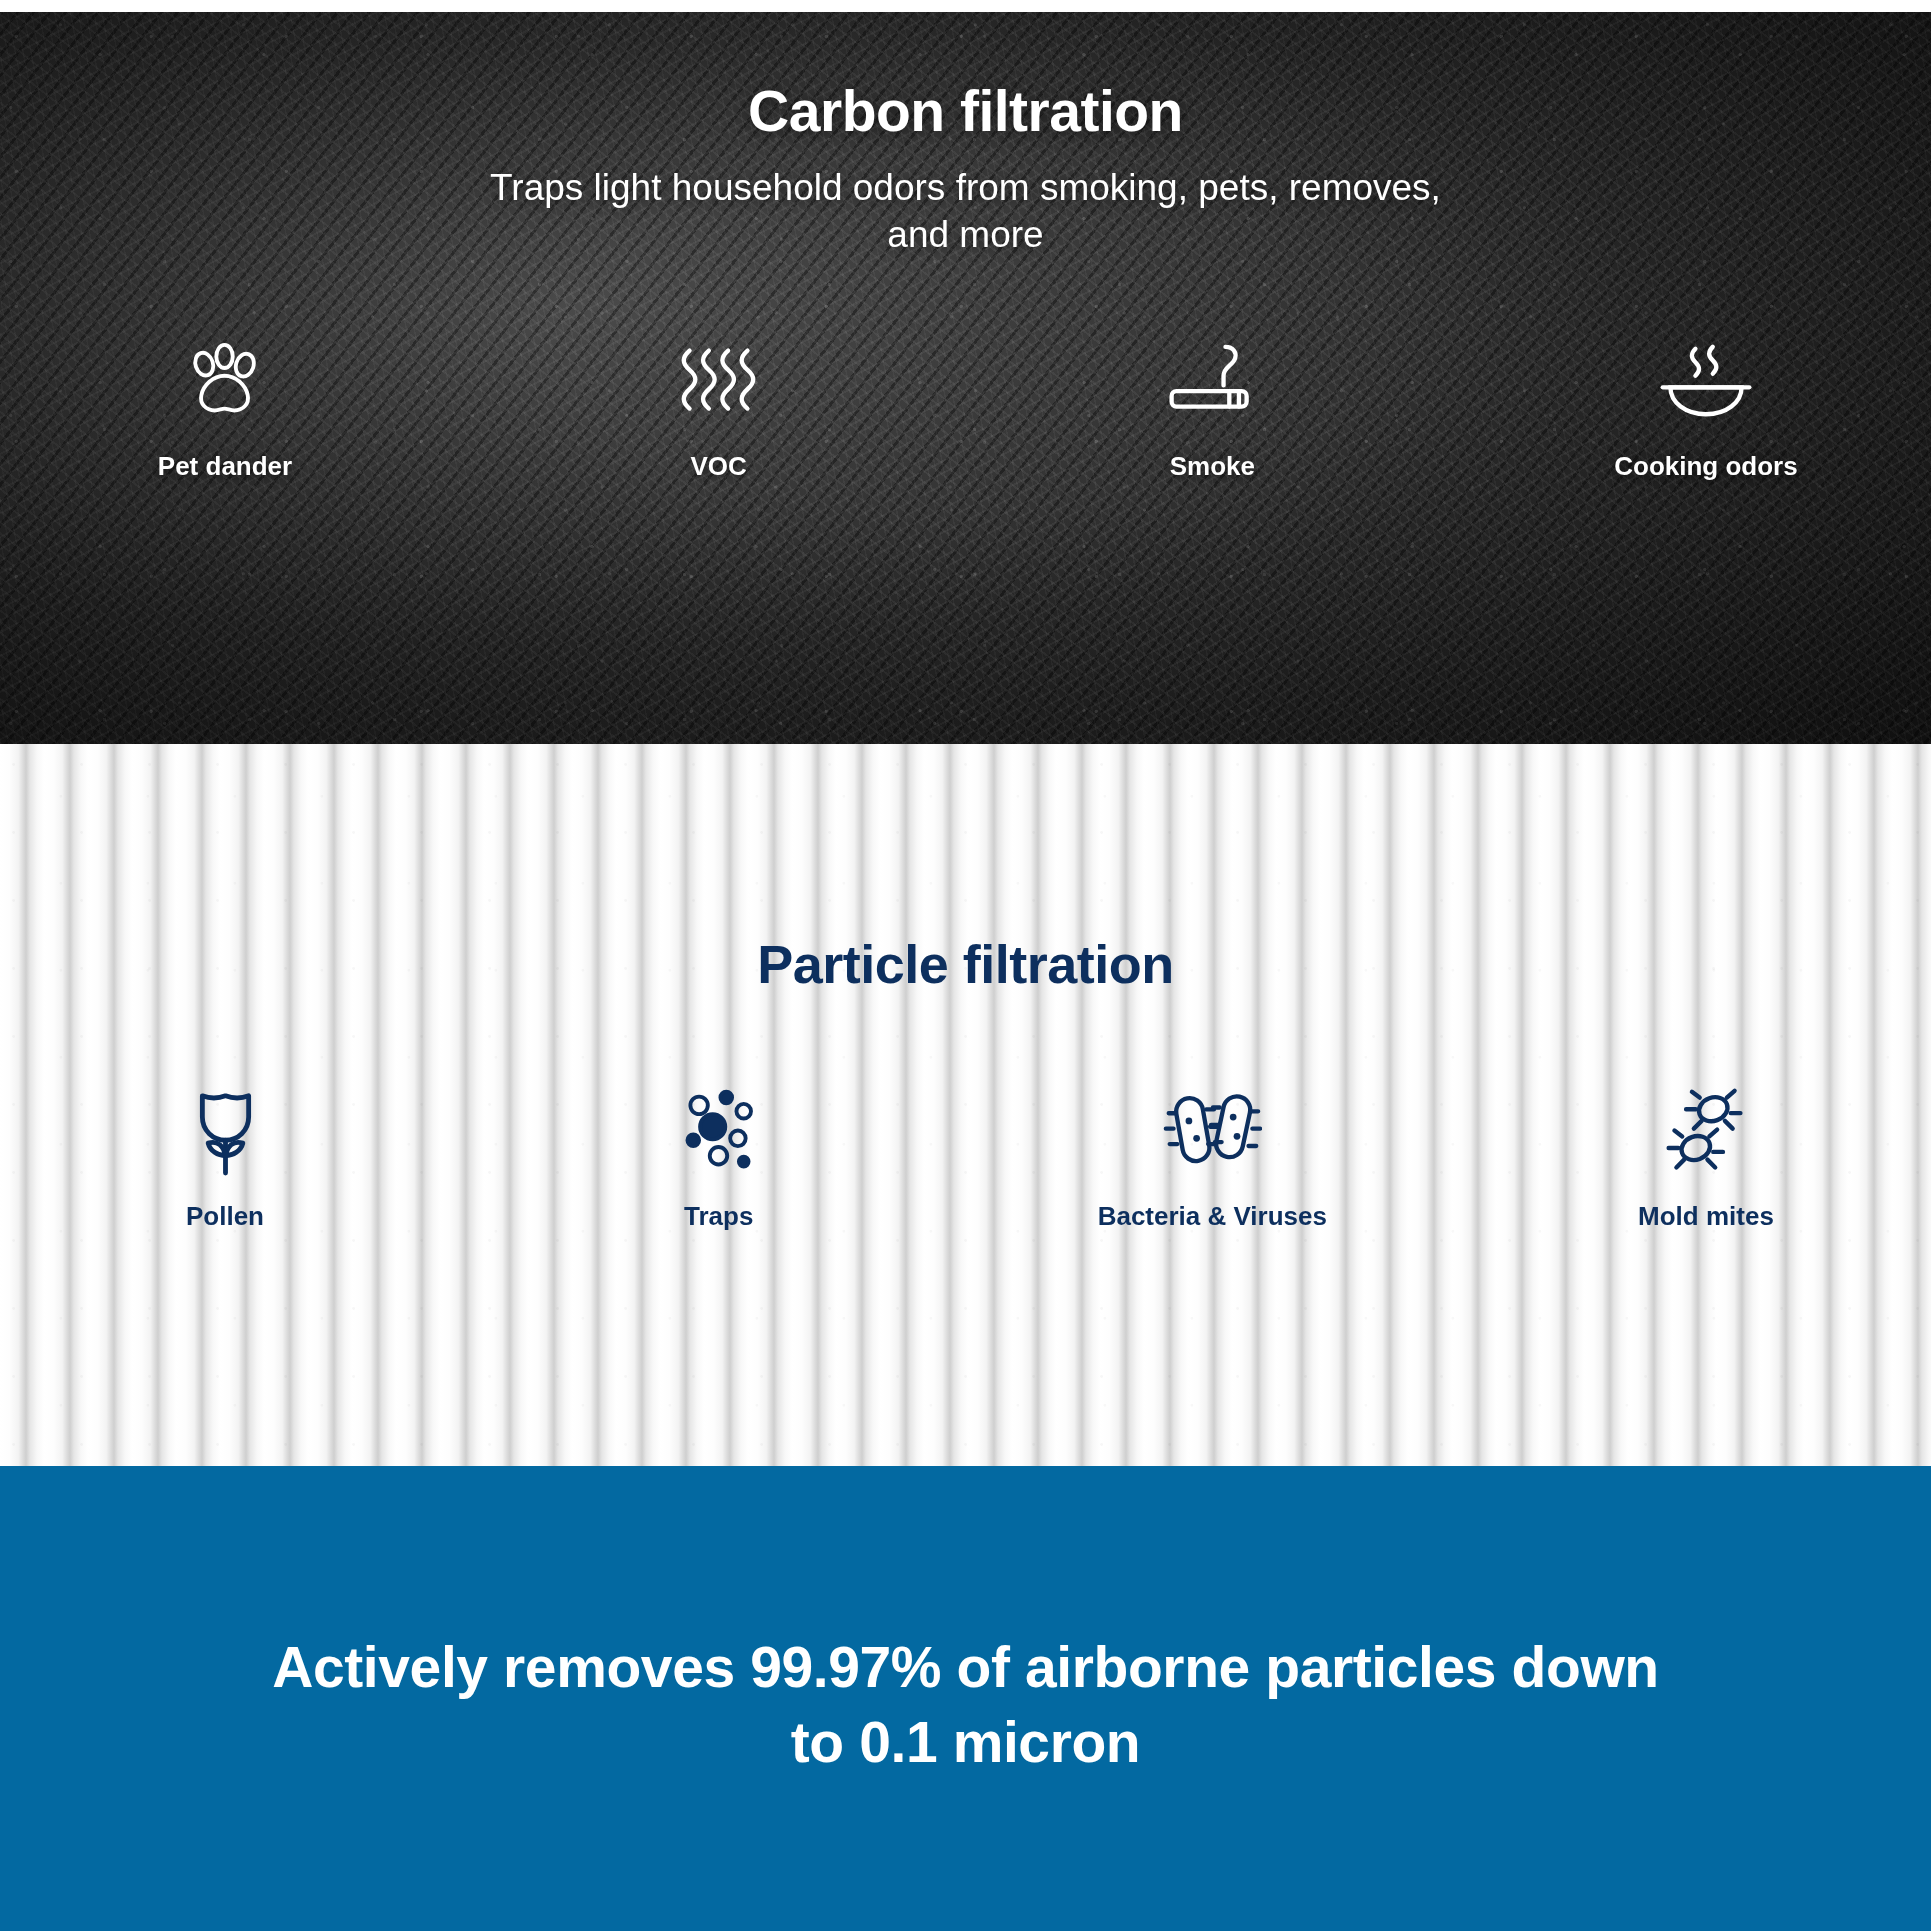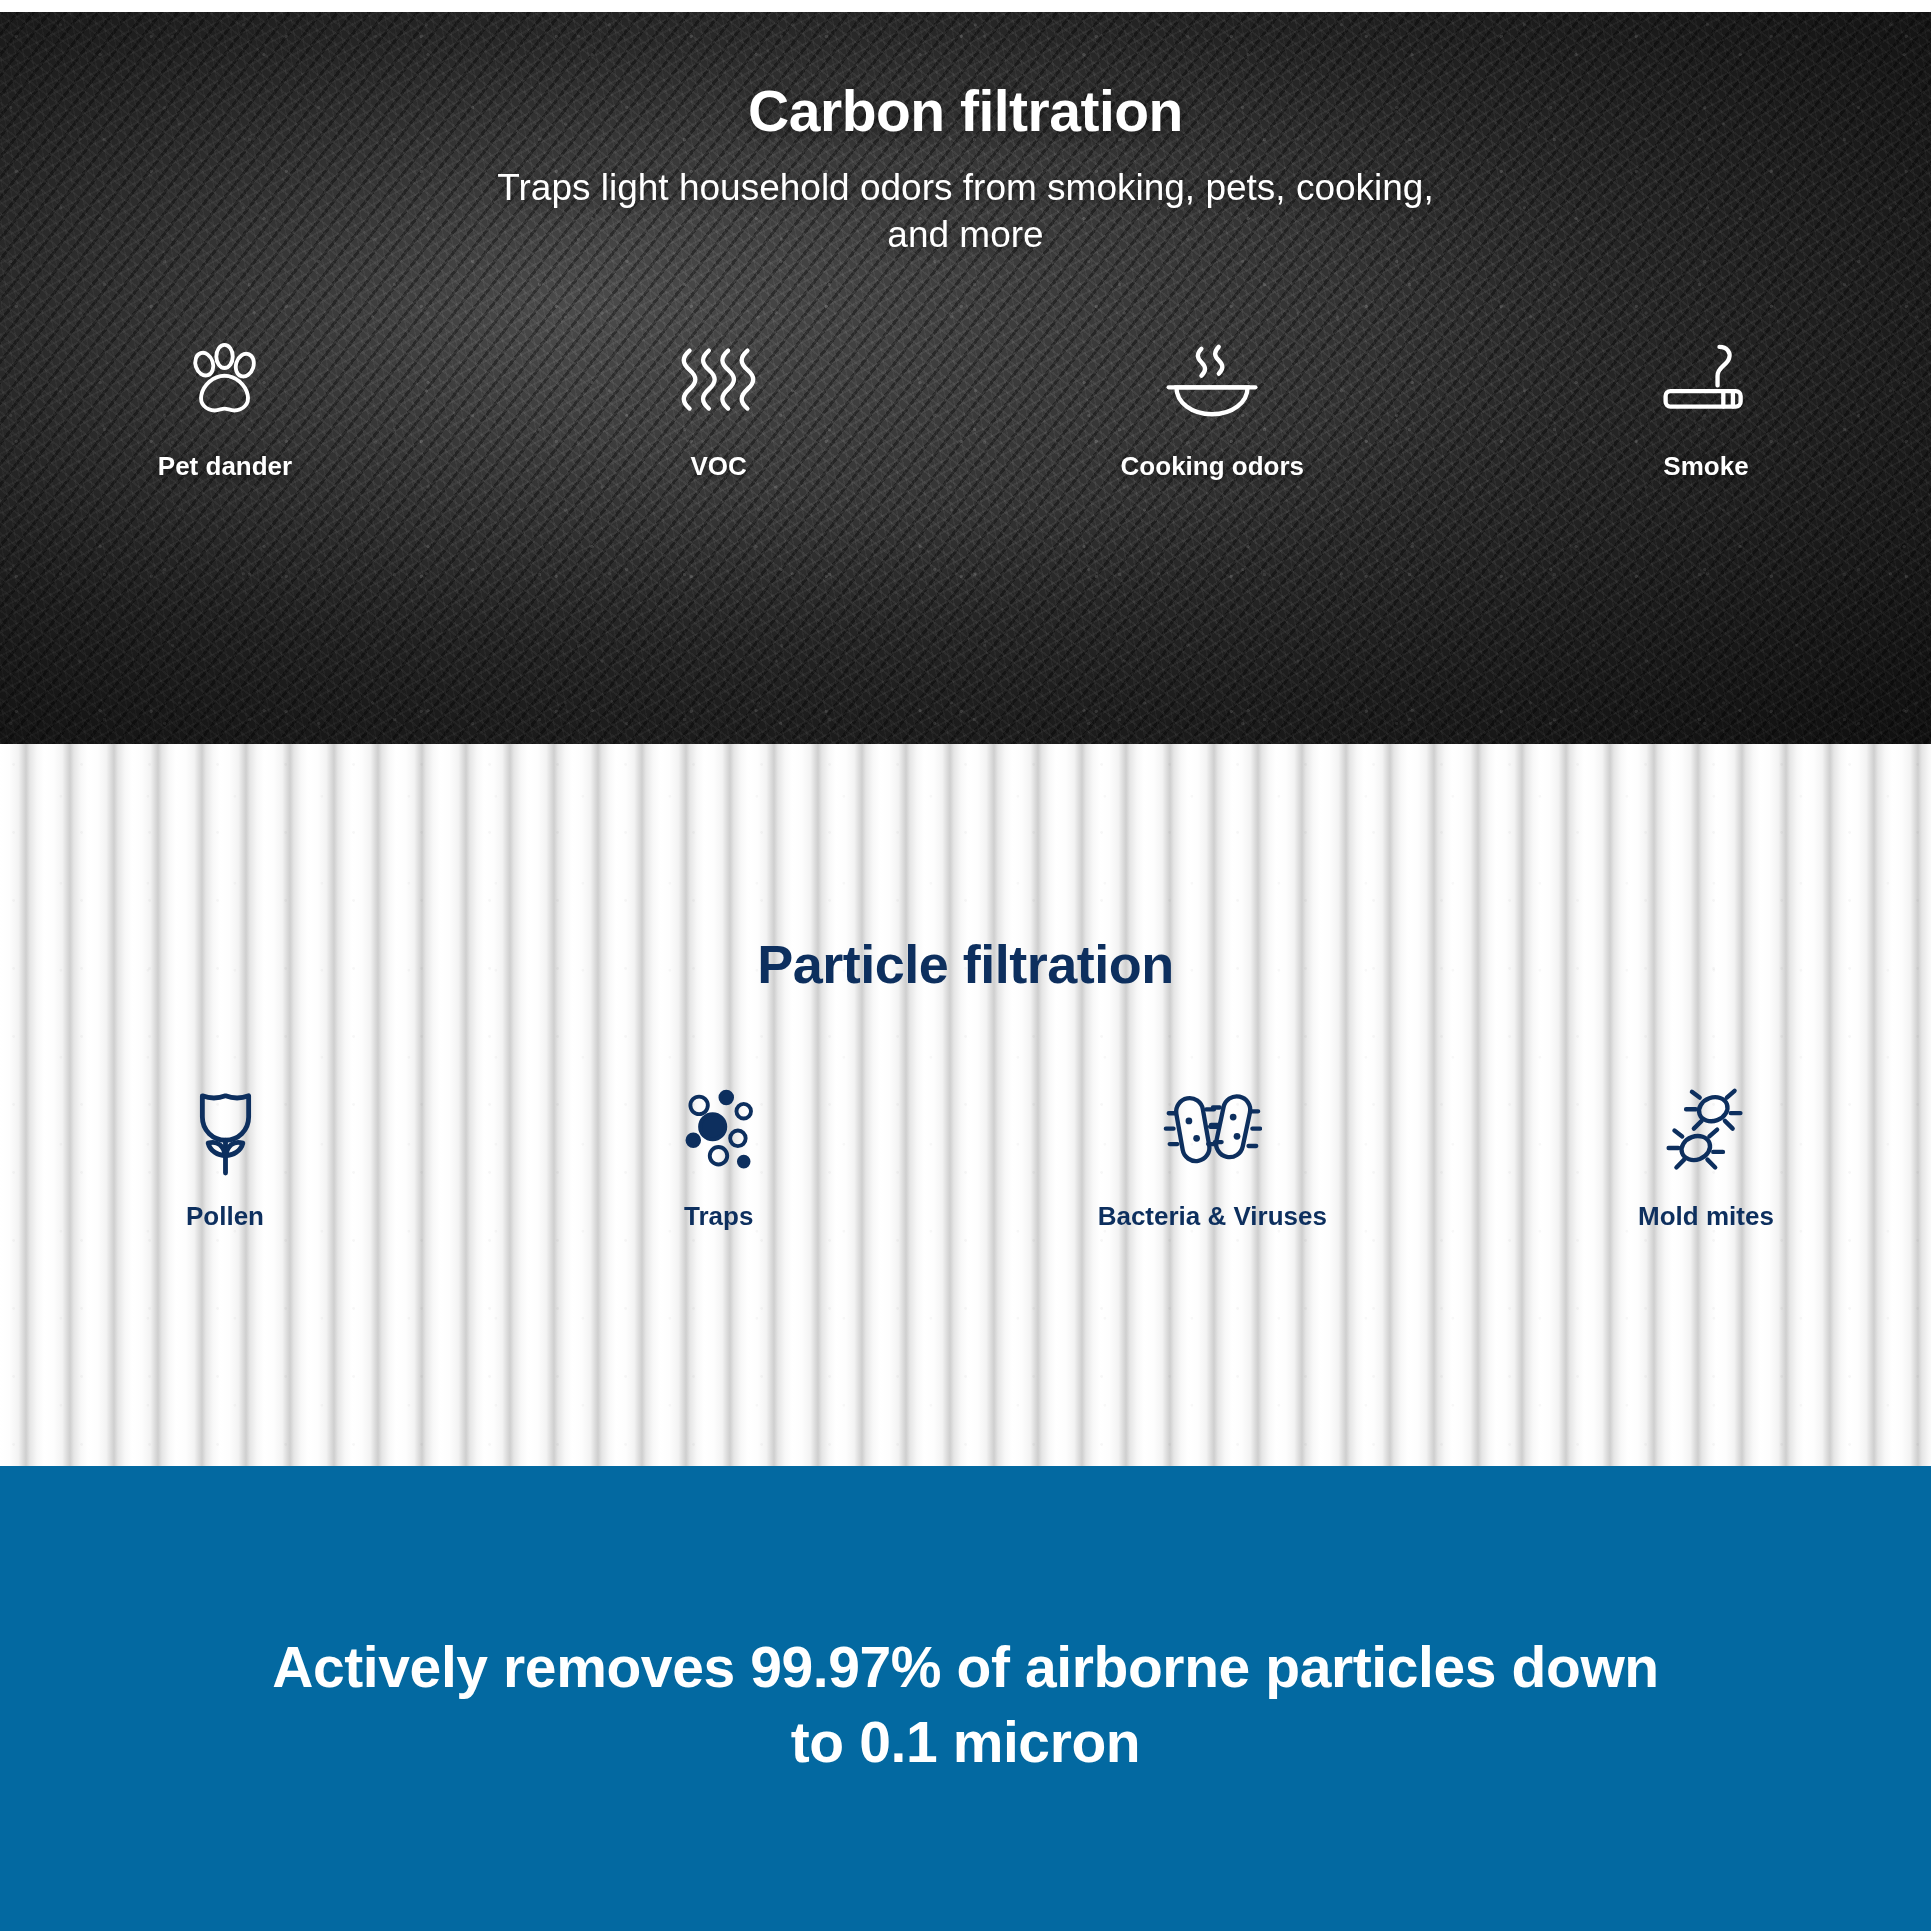--- a/index.html
+++ b/index.html
@@ -178,21 +178,21 @@
 <body>
 
 <div class="page">
 
   <section class="panel-carbon">
     <div class="carbon-texture"></div>
     <div class="carbon-vignette"></div>
 
     <div class="carbon-inner">
       <h1 class="carbon-title">Carbon filtration</h1>
-      <p class="carbon-sub">Traps light household odors from smoking, pets, cooking, and more</p>
+      <p class="carbon-sub">Traps light household odors from smoking, pets, removes, and more</p>
 
       <div class="icon-row carbon-icons">
 
         <div class="icon-cell">
           <div class="icon-art">
             <svg width="87" height="83" viewBox="0 0 90 86" fill="none" stroke="#ffffff" stroke-width="4">
               <ellipse cx="23" cy="24" rx="9" ry="12" transform="rotate(-18 23 24)"></ellipse>
               <ellipse cx="44" cy="16" rx="8.5" ry="12"></ellipse>
               <ellipse cx="65" cy="25" rx="9" ry="12" transform="rotate(18 65 25)"></ellipse>
               <path d="M44 36c12 0 22 10 24 20 2 9-5 16-14 16-4 0-7-2-10-2s-6 2-10 2c-9 0-16-7-14-16 2-10 12-20 24-20z"></path>
@@ -208,40 +208,40 @@
               <path d="M40 10c-8 7-8 13 0 20s8 13 0 20 -8 13 0 20"></path>
               <path d="M60 10c-8 7-8 13 0 20s8 13 0 20 -8 13 0 20"></path>
               <path d="M80 10c-8 7-8 13 0 20s8 13 0 20 -8 13 0 20"></path>
             </svg>
           </div>
           <div class="icon-label">VOC</div>
         </div>
 
         <div class="icon-cell">
           <div class="icon-art">
+            <svg width="100" height="83" viewBox="0 0 104 86" fill="none" stroke="#ffffff" stroke-width="4.5" stroke-linecap="round">
+              <path d="M66 6c8 0 12 6 10 12-2 7-12 9-12 18v10"></path>
+              <rect x="10" y="52" width="78" height="16" rx="5"></rect>
+              <path d="M70 52v16"></path>
+              <path d="M80 52v16"></path>
+            </svg>
+          </div>
+          <div class="icon-label">Smoke</div>
+        </div>
+
+        <div class="icon-cell">
+          <div class="icon-art">
             <svg width="102" height="83" viewBox="0 0 106 86" fill="none" stroke="#ffffff" stroke-width="4.5" stroke-linecap="round">
               <path d="M42 8c-5 5-5 9 0 14s5 9 0 14"></path>
               <path d="M60 6c-5 5-5 9 0 14s5 9 0 14"></path>
               <path d="M16 48h74c0 16-16 28-37 28S16 64 16 48z"></path>
               <path d="M8 48h90"></path>
             </svg>
           </div>
           <div class="icon-label">Cooking odors</div>
-        </div>
-
-        <div class="icon-cell">
-          <div class="icon-art">
-            <svg width="100" height="83" viewBox="0 0 104 86" fill="none" stroke="#ffffff" stroke-width="4.5" stroke-linecap="round">
-              <path d="M66 6c8 0 12 6 10 12-2 7-12 9-12 18v10"></path>
-              <rect x="10" y="52" width="78" height="16" rx="5"></rect>
-              <path d="M70 52v16"></path>
-              <path d="M80 52v16"></path>
-            </svg>
-          </div>
-          <div class="icon-label">Smoke</div>
         </div>
 
       </div>
     </div>
   </section>
 
   <section class="panel-particle">
     <div class="pleat-texture"></div>
     <div class="pleat-noise"></div>
 

